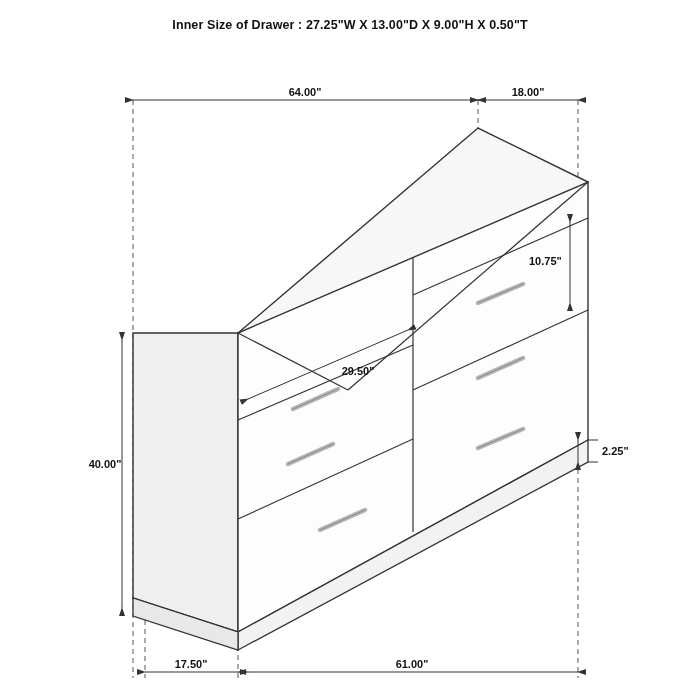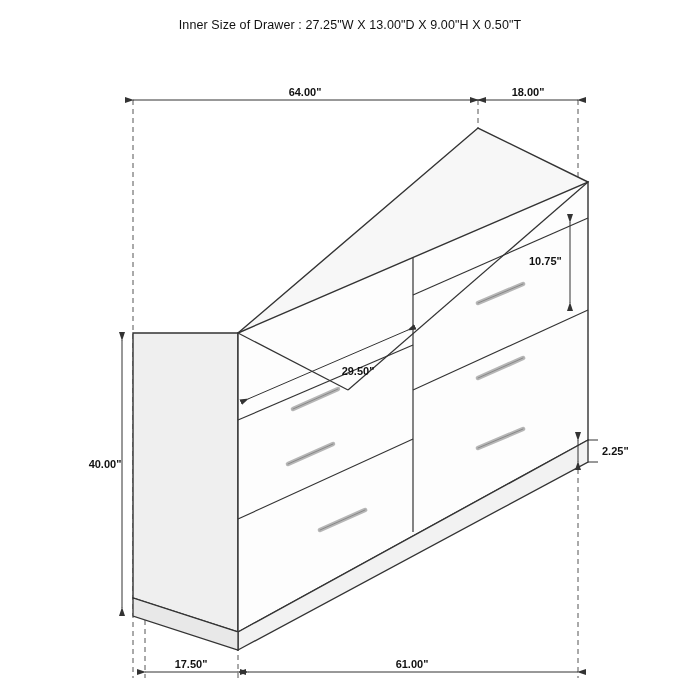--- a/index.html
+++ b/index.html
@@ -20,21 +20,21 @@
     width: 700px;
     height: 700px;
   }
   .title {
     position: absolute;
     top: 18px;
     left: 0;
     width: 700px;
     text-align: center;
     font-size: 12.5px;
-    font-weight: normal;
+    font-weight: bold;
     letter-spacing: 0.1px;
     color: #111;
   }
   svg.diagram {
     position: absolute;
     top: 0;
     left: 0;
     width: 700px;
     height: 700px;
   }

